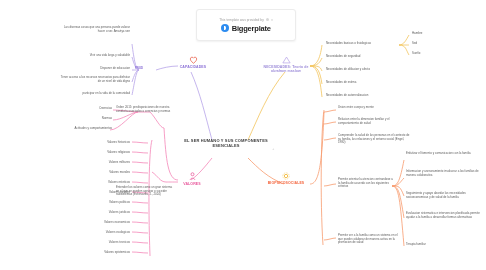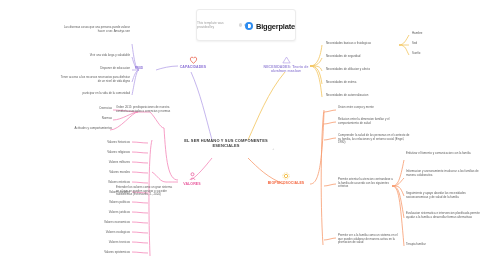--- a/index.html
+++ b/index.html
@@ -10,21 +10,21 @@
     color:#4a4a4a;
   }
   #map{position:absolute;inset:0;}
   svg.lines{position:absolute;left:0;top:0;width:486px;height:270px;pointer-events:none;}
 
   
   .provider{
     position:absolute;left:196px;top:9px;width:98px;height:30px;
     background:#fff;border:1px solid #ececec;border-radius:3px;
     box-shadow:0 1px 2px rgba(0,0,0,.06);
-    display:flex;flex-direction:row;align-items:center;justify-content:center;
+    display:flex;flex-direction:column;align-items:center;justify-content:center;
   }
   .provider .prov-top{display:flex;align-items:center;gap:2px;}
   .provider .prov-txt{font-size:3.2px;color:#9a9a9a;letter-spacing:.05px;}
   .prov-dot{width:3.4px;height:3.4px;border-radius:50%;background:#d8d8d8;display:inline-block;}
   .prov-chev{font-size:3px;color:#bbb;}
   .provider .prov-brand{display:flex;align-items:center;gap:2.5px;margin-top:2px;}
   .brand-mark{width:8px;height:8px;border-radius:50%;background:#2d8cf0;position:relative;}
   .brand-mark:after{content:"";position:absolute;left:2.6px;top:1.6px;width:2.6px;height:4.6px;
     border-radius:0 60% 60% 0;background:#fff;}
   .brand-name{font-size:7.5px;font-weight:bold;color:#1c1c1c;letter-spacing:-.2px;}

